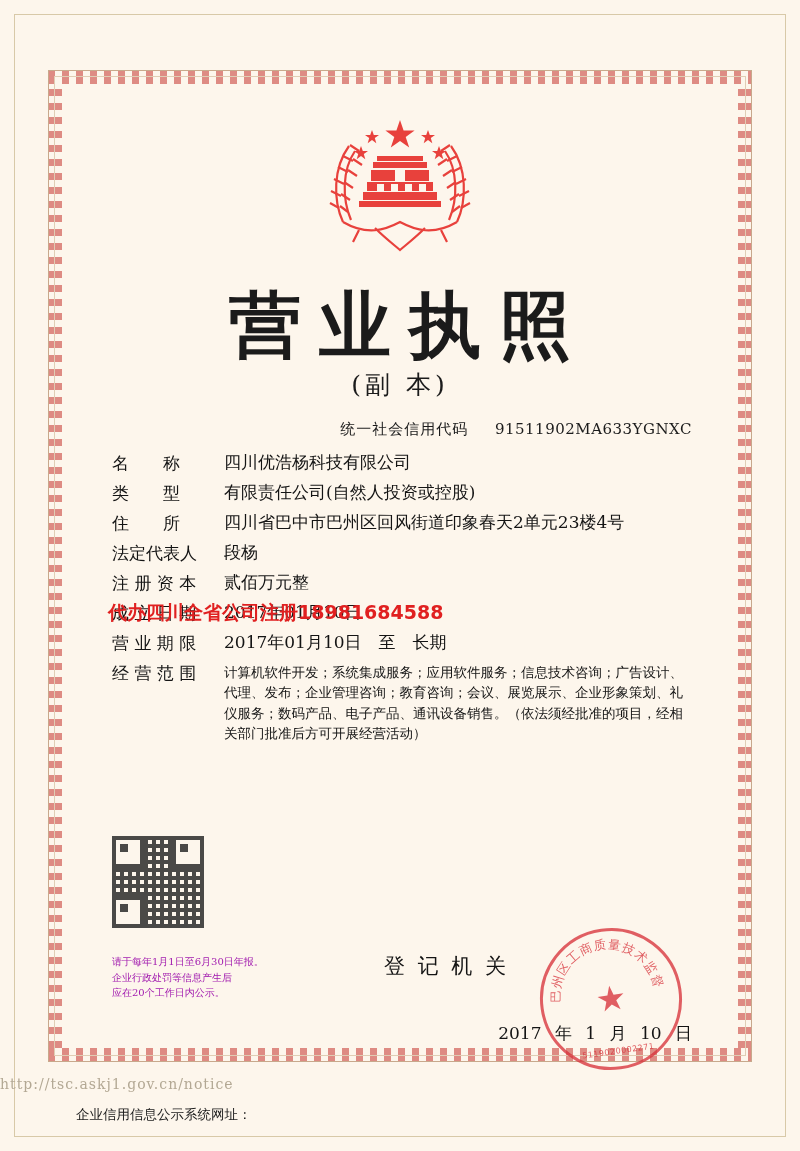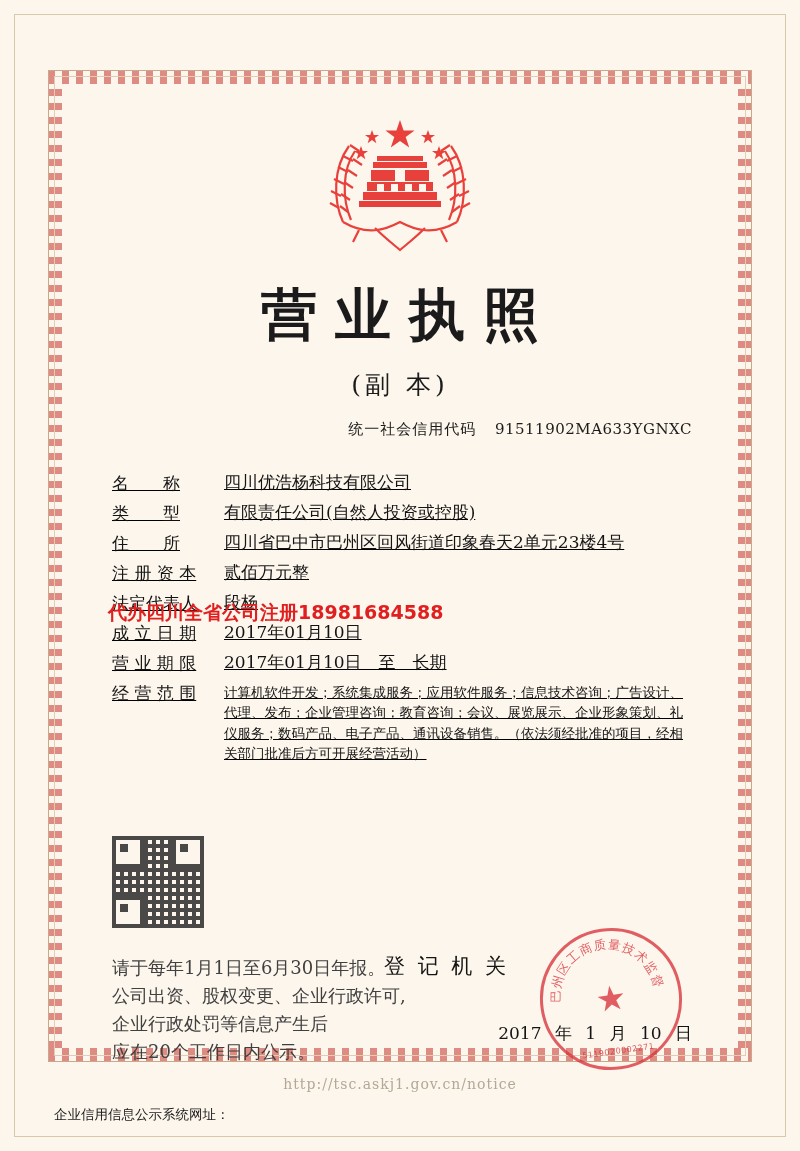--- a/index.html
+++ b/index.html
@@ -80,21 +80,21 @@
   }
 
   .doc-title {
     position: absolute;
     left: 0;
     right: 0;
     top: 278px;
     text-align: center;
     font-family: "DejaVu Serif", serif;
     font-weight: bold;
-    font-size: 56px;
+    font-size: 72px;
     letter-spacing: 18px;
     text-indent: 18px;
     color: #1b1b1b;
   }
   .doc-subtitle {
     position: absolute;
     left: 0;
     right: 0;
     top: 368px;
     text-align: center;
@@ -107,29 +107,28 @@
   .credit-code {
     position: absolute;
     right: 108px;
     top: 420px;
     font-family: "DejaVu Serif", serif;
     font-size: 15px;
     color: #1b1b1b;
     white-space: nowrap;
   }
   .credit-code .cc-label { letter-spacing: 1px; }
-  .credit-code .cc-value { margin-left: 14px; letter-spacing: 0.5px; }
+  .credit-code .cc-value { margin-left: 22px; letter-spacing: 0.5px; }
 
   
   .fields {
     position: absolute;
     left: 112px;
-    top: 472px;
+    top: 452px;
     width: 580px;
-    text-decoration: underline;
   }
   .field-row {
     display: flex;
     align-items: flex-start;
     margin-bottom: 7px;
     font-family: "DejaVu Serif", serif;
     color: #141414;
   }
   .field-label {
     width: 112px;
@@ -192,23 +191,23 @@
   .qr-f1 { left: 0; top: 0; }
   .qr-f2 { right: 0; top: 0; }
   .qr-f3 { left: 0; bottom: 0; }
 
   
   .notes {
     position: absolute;
     left: 112px;
     top: 954px;
     font-family: "DejaVu Serif", serif;
-    font-size: 18px;
+    font-size: 10px;
     line-height: 1.55;
-    color: #404040;
+    color: #a21caf;
   }
 
   
   .authority {
     position: absolute;
     left: 384px;
     top: 952px;
     font-family: "DejaVu Serif", serif;
     font-size: 21px;
     letter-spacing: 3px;
@@ -259,38 +258,37 @@
     letter-spacing: 0.5px;
     color: #d8343c;
   }
 
   
   .url-watermark {
     position: absolute;
     left: 0;
     right: 0;
     top: 1076px;
-    text-align: center;
     font-family: "DejaVu Serif", serif;
     font-size: 14px;
     color: #b3a894;
     letter-spacing: 1px;
   }
 
   
   .bottom-bar {
     position: absolute;
     left: 0;
     right: 0;
     top: 1100px;
     height: 30px;
     display: flex;
     justify-content: space-between;
     align-items: center;
-    padding: 0 54px;
+    padding: 0 76px;
     box-sizing: border-box;
     font-family: "DejaVu Serif", serif;
     font-size: 13.5px;
     color: #1b1b1b;
   }
 </style>
 </head>
 <body>
 
 <div class="license">
@@ -360,26 +358,26 @@
     </div>
     <div class="field-row">
       <div class="field-label">类　　型</div>
       <div class="field-value">有限责任公司(自然人投资或控股)</div>
     </div>
     <div class="field-row">
       <div class="field-label">住　　所</div>
       <div class="field-value">四川省巴中市巴州区回风街道印象春天2单元23楼4号</div>
     </div>
     <div class="field-row">
+      <div class="field-label">法定代表人</div>
+      <div class="field-value">段杨</div>
+    </div>
+    <div class="field-row">
       <div class="field-label">注 册 资 本</div>
       <div class="field-value">贰佰万元整</div>
-    </div>
-    <div class="field-row">
-      <div class="field-label">法定代表人</div>
-      <div class="field-value">段杨</div>
     </div>
     <div class="field-row">
       <div class="field-label">成 立 日 期</div>
       <div class="field-value">2017年01月10日</div>
     </div>
     <div class="field-row">
       <div class="field-label">营 业 期 限</div>
       <div class="field-value">2017年01月10日　至　长期</div>
     </div>
     <div class="field-row">
@@ -397,21 +395,20 @@
     <div class="qr-finder qr-f2">
         <i></i>
       </div>
     <div class="qr-finder qr-f3">
         <i></i>
       </div>
   </div>
 
   <div class="notes">
     <div>请于每年1月1日至6月30日年报。</div>
-    <div>公司出资、股权变更、企业行政许可,</div>
     <div>企业行政处罚等信息产生后</div>
     <div>应在20个工作日内公示。</div>
   </div>
 
   <div class="authority">登 记 机 关</div>
 
   <div class="issue-date">
     <span>2017</span>
     <span>年</span>
     <span>1</span>

